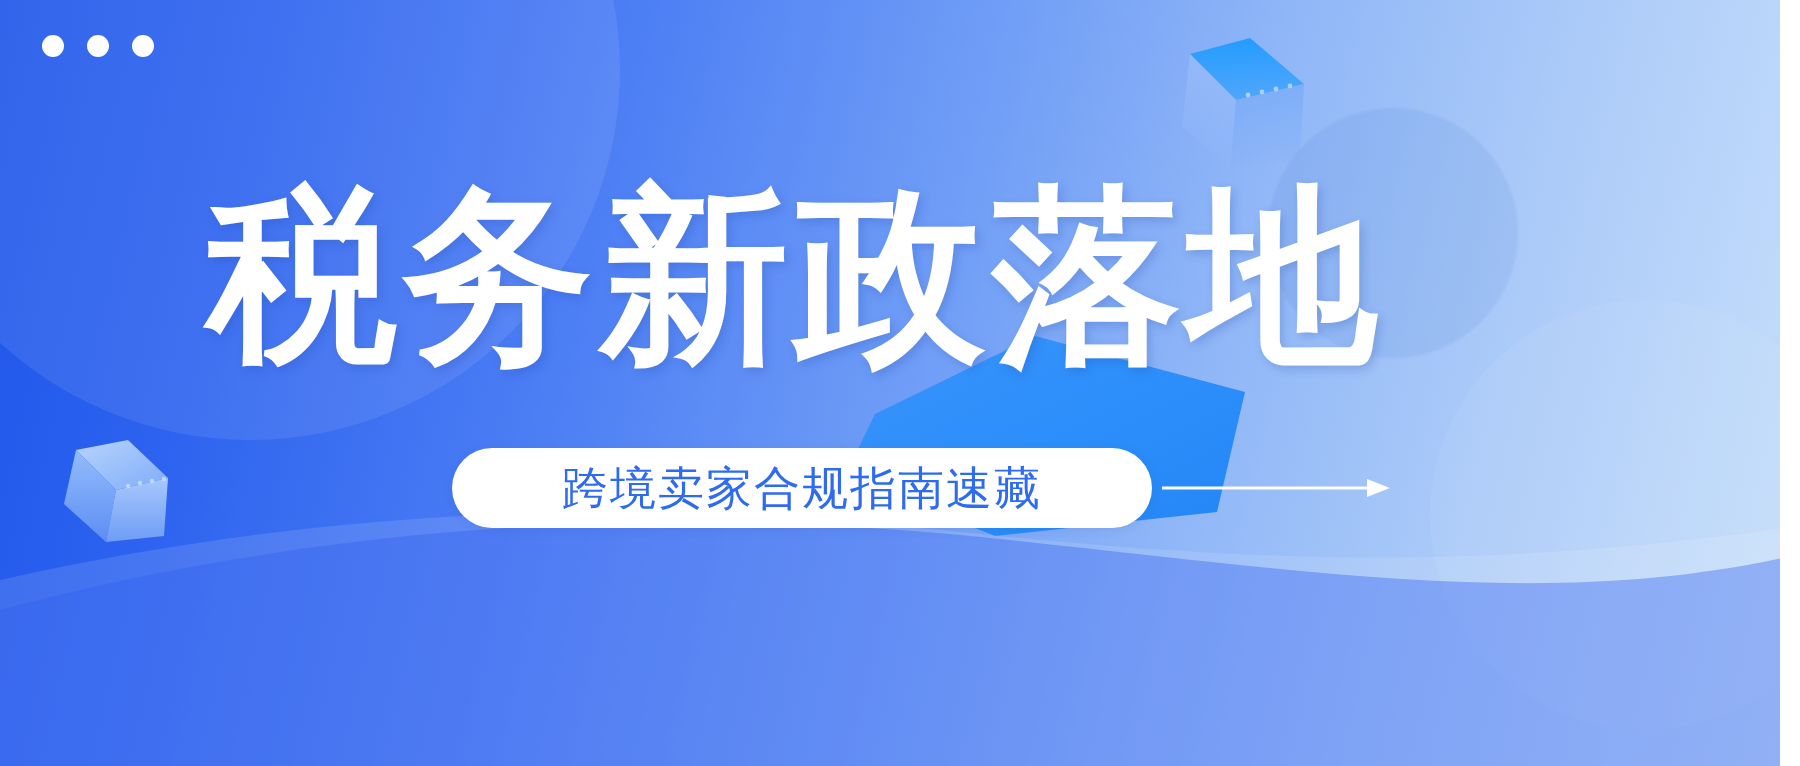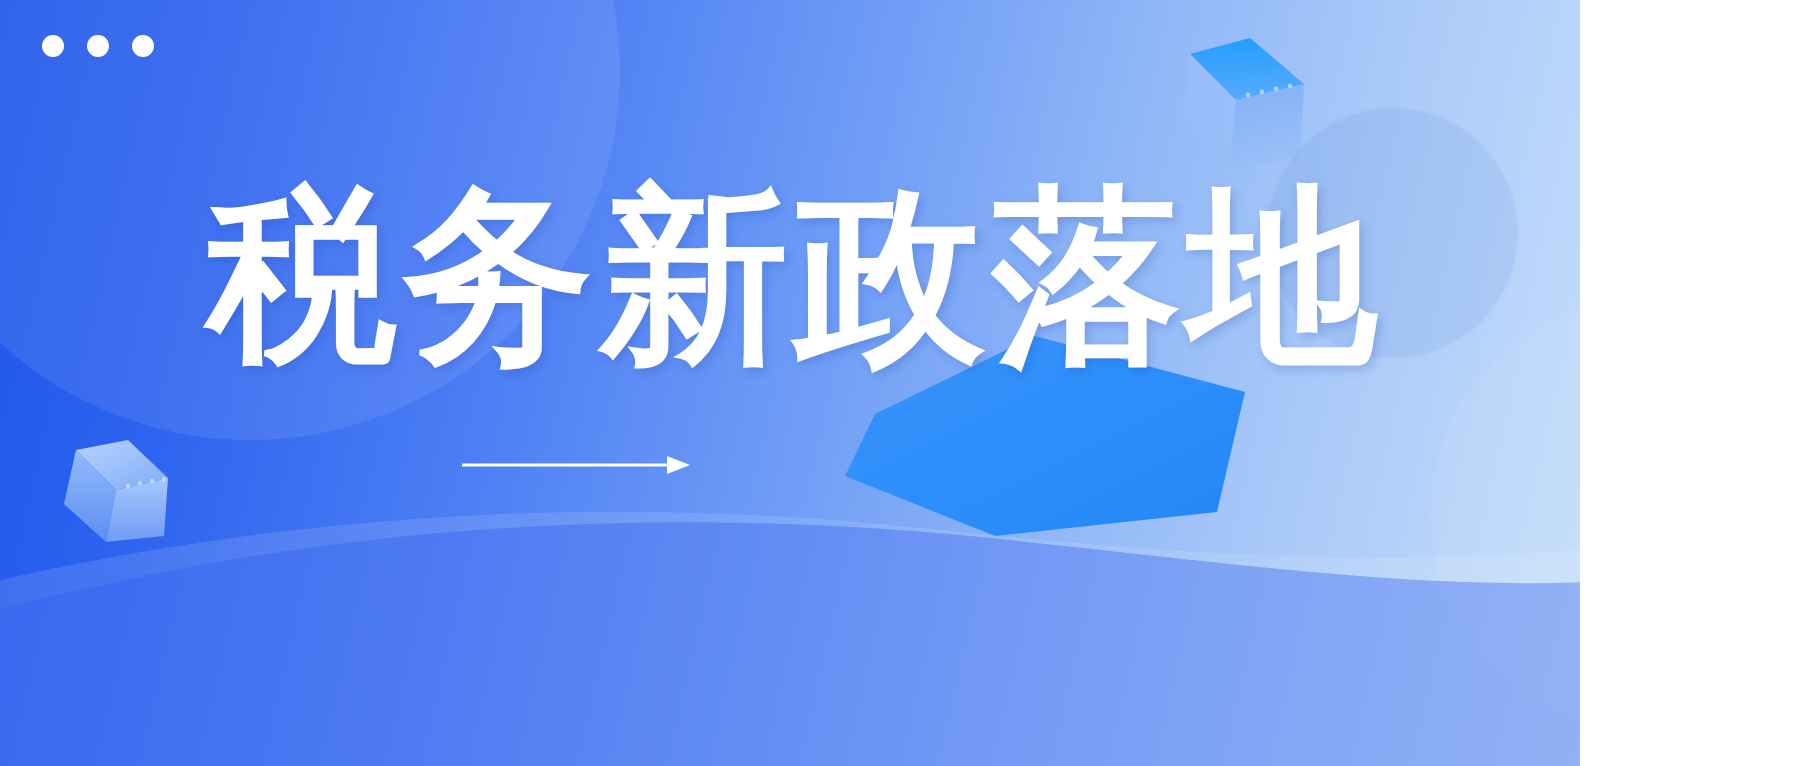--- a/index.html
+++ b/index.html
@@ -7,21 +7,21 @@
     margin: 0;
     padding: 0;
     background: #ffffff;
   }
   body {
     font-family: "Liberation Sans", "DejaVu Sans", sans-serif;
   }
 
   .banner {
     position: relative;
-    width: 1580px;
+    width: 1780px;
     height: 766px;
     overflow: hidden;
     
     background: linear-gradient(103deg,
         #1f56ea 0%,
         #2d63ef 14%,
         #4b7df4 32%,
         #6d9bf6 50%,
         #8fb6f7 66%,
         #a9c9f8 80%,
@@ -240,19 +240,22 @@
 
   <div class="dots fg">
     <span class="dot"></span>
     <span class="dot"></span>
     <span class="dot"></span>
   </div>
 
   <div class="headline fg">税务新政落地</div>
 
   <div class="subtitle-row fg">
+    <div class="pill">
+      <span class="pill-text">跨境卖家合规指南速藏</span>
+    </div>
     <svg class="arrow" viewBox="0 0 230 34">
       <line x1="0" y1="17" x2="212" y2="17" stroke="#ffffff" stroke-width="3"></line>
       <polygon points="205,8 228,17 205,26" fill="#ffffff"></polygon>
     </svg>
   </div>
 
 </div>
 
 </body></html>

